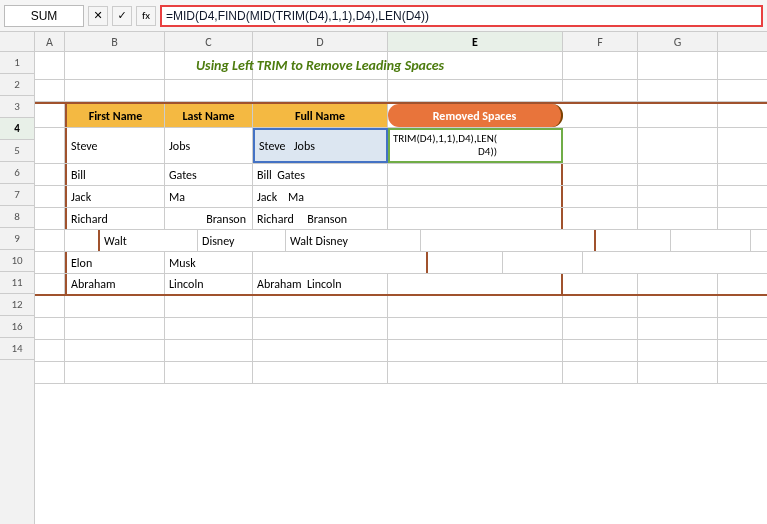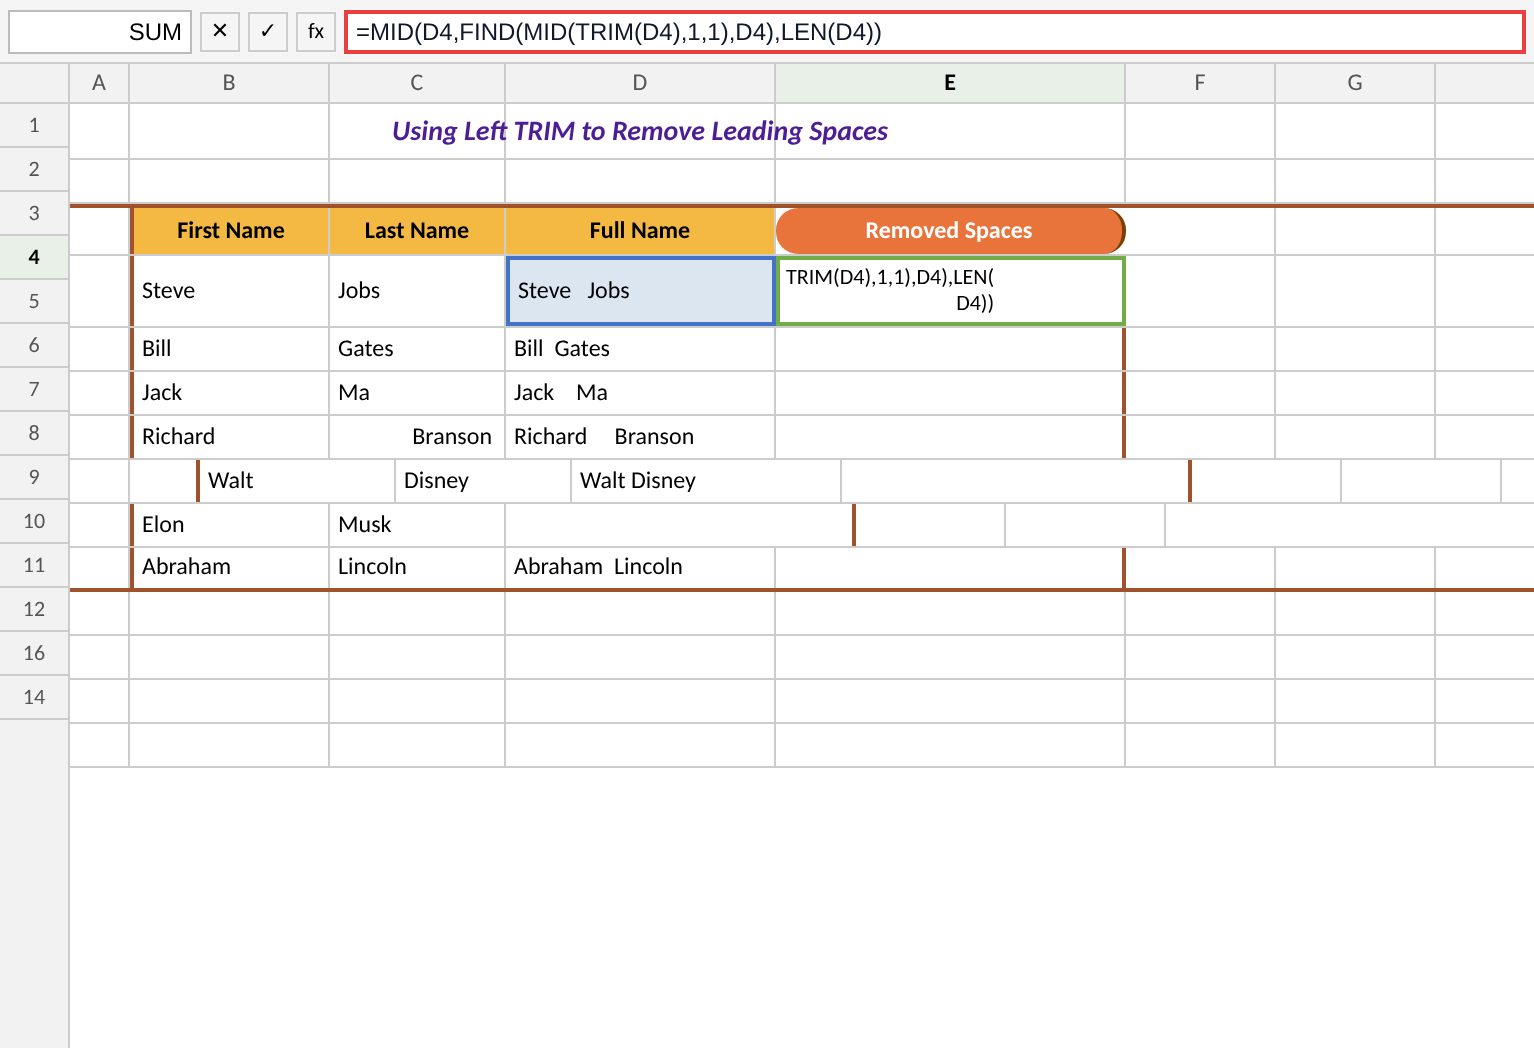--- a/index.html
+++ b/index.html
@@ -16,27 +16,27 @@
     .formula-bar {
       display: flex;
       align-items: center;
       height: 32px;
       border-bottom: 1px solid #ccc;
       background: #f5f5f5;
       padding: 0 4px;
       gap: 4px;
     }
     .name-box {
-      width: 92px;
+      width: 80px;
       height: 22px;
       border: 1px solid #bbb;
       background: #fff;
       font-size: 12px;
       padding: 2px 4px;
-      text-align: right;
+      text-align: center;
     }
     .formula-btn {
       width: 20px;
       height: 20px;
       border: 1px solid #ccc;
       background: #f5f5f5;
       cursor: pointer;
       font-size: 11px;
       display: flex; align-items: center; justify-content: center;
     }
@@ -221,21 +221,21 @@
       <div class="row-num">14</div>
     </div>
 
     <div class="grid-rows">
 
       <div class="grid-row" style="height:28px; min-height:28px;">
         <div class="cell col-a"></div>
         <div class="cell col-b title-cell" style="overflow:visible;"></div>
         <div class="cell col-c title-cell" style="overflow:visible;"></div>
         <div class="cell col-d title-cell" style="overflow:visible; white-space:nowrap; justify-content:center; border-right:1px solid #ccc;">
-          <span style="font-weight:bold; font-style:italic; color:#4c1d95; font-size:14px;">Using Left TRIM to Remove Leading Spaces</span>
+          <span style="font-weight:bold; font-style:italic; color:#4d7c0f; font-size:14px;">Using Left TRIM to Remove Leading Spaces</span>
         </div>
         <div class="cell col-e"></div>
         <div class="cell col-f"></div>
         <div class="cell col-g"></div>
       </div>
 
       <div class="grid-row">
         <div class="cell col-a"></div>
         <div class="cell col-b"></div>
         <div class="cell col-c"></div>

